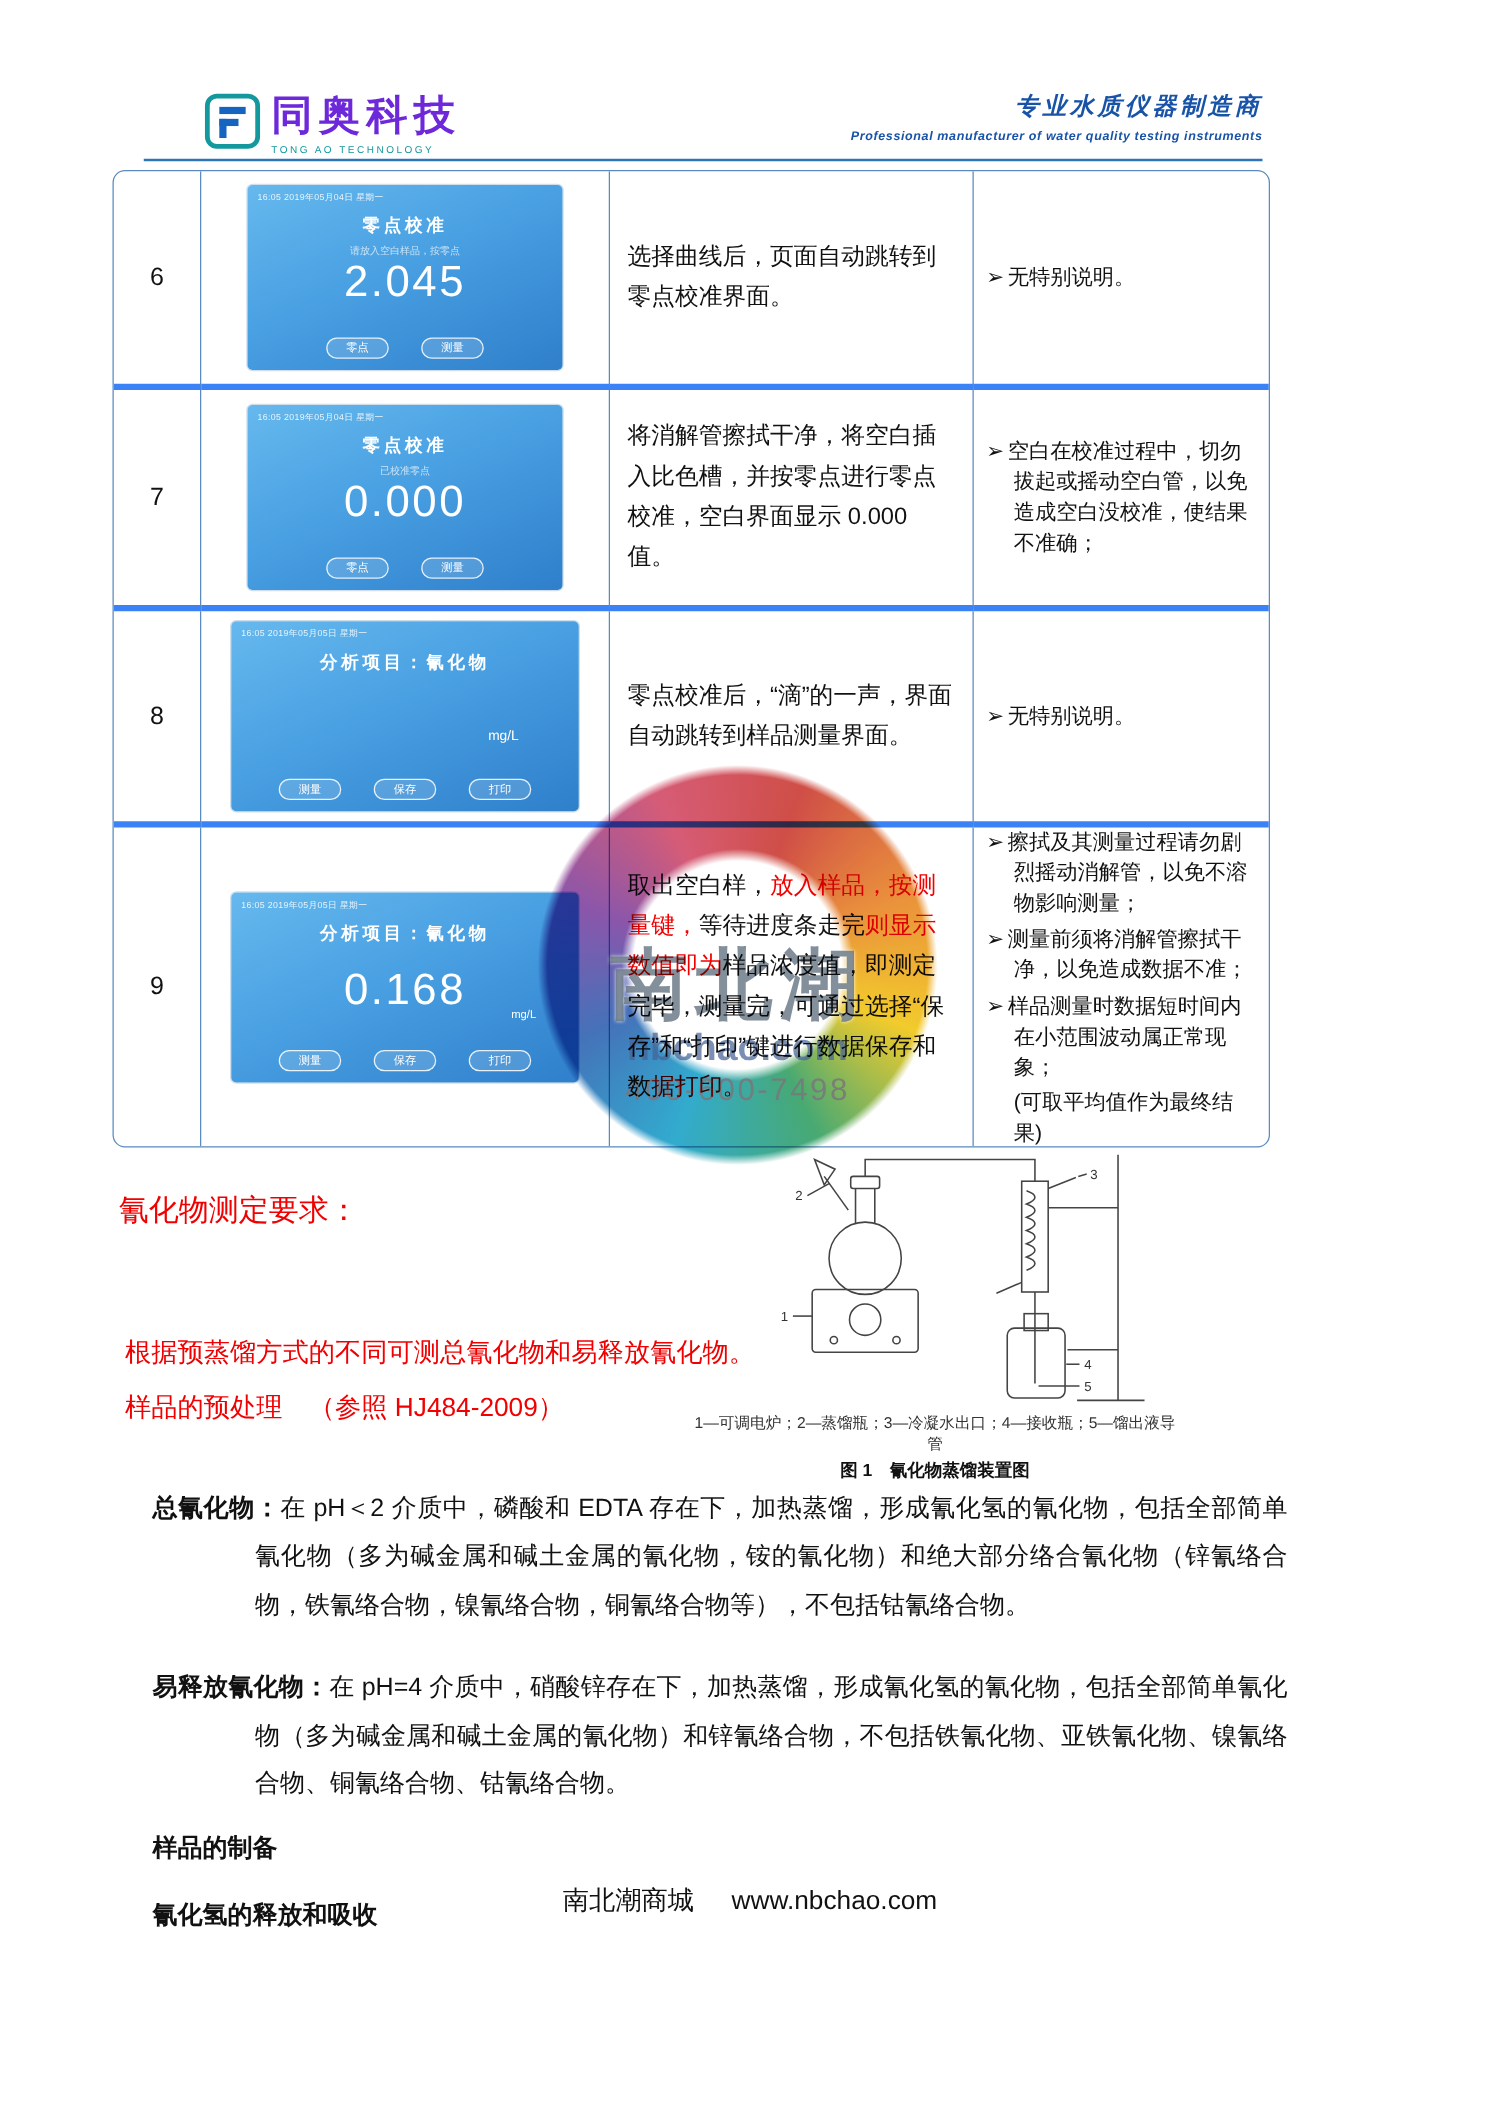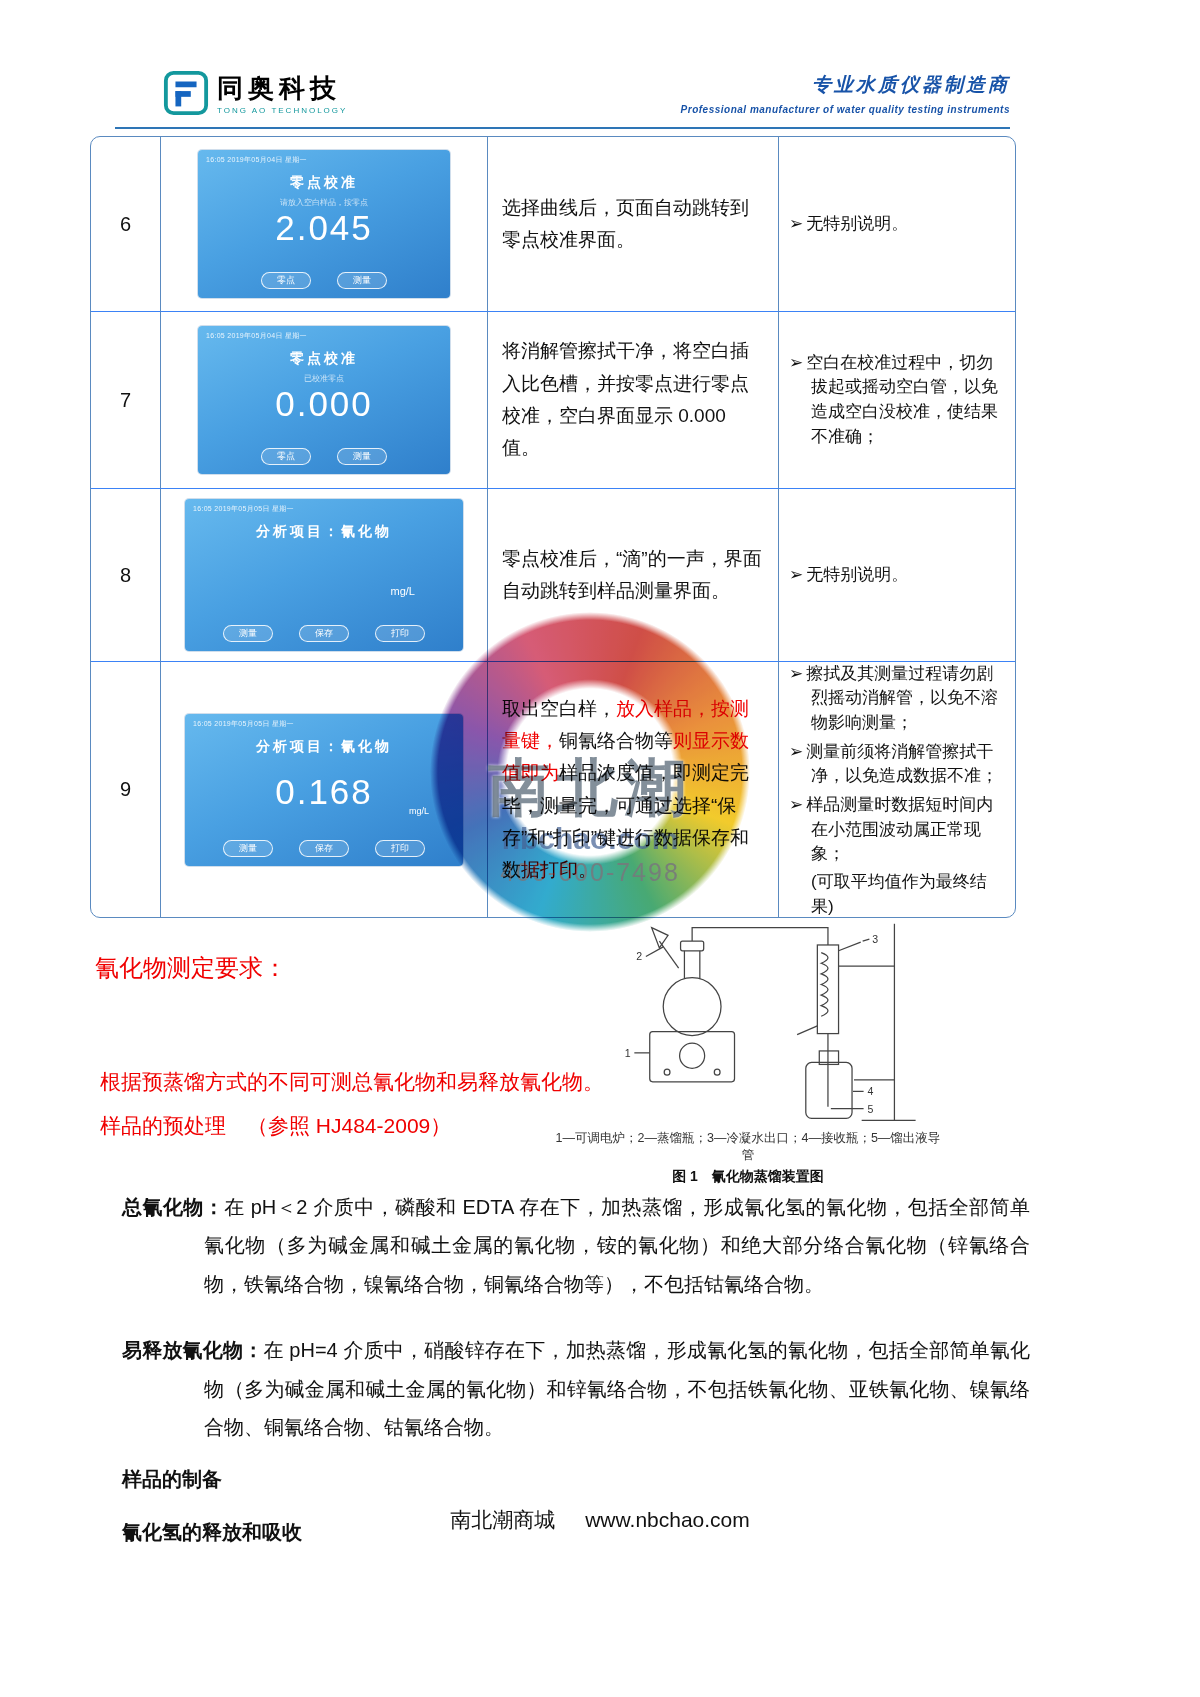--- a/index.html
+++ b/index.html
@@ -6,31 +6,31 @@
   html,body { background:#888; }
   .page {
     position:relative; width:1200px; height:1697px; margin:0 auto;
     background:#ffffff; overflow:hidden;
     font-family:"Liberation Sans","DejaVu Sans",sans-serif; color:#111;
   }
 
   
   .logo { position:absolute; left:163px; top:70px; display:flex; align-items:center; gap:8px; }
   .logo-mark { width:46px; height:46px; }
-  .logo-text .t1 { font-size:26px; font-weight:bold; letter-spacing:5px; color:#000000; }
+  .logo-text .t1 { font-size:33px; font-weight:bold; letter-spacing:5px; color:#6d28d9; }
   .logo-text .t2 { font-size:8px; letter-spacing:2px; color:#13989d; margin-top:0; }
   .tagline { position:absolute; right:190px; top:72px; text-align:right; color:#1853a8; font-style:italic; font-weight:bold; }
   .tagline .cn { font-size:19px; letter-spacing:3px; }
   .tagline .en { font-size:10px; margin-top:6px; letter-spacing:0.5px; }
   .hdr-rule { position:absolute; left:115px; top:127px; width:895px; height:2px; background:#2e75b6; }
 
   
   .ttable { position:absolute; left:90px; top:136px; width:926px; border:1px solid #5a8ac0; border-radius:10px; overflow:hidden; background:#fff; }
   .t-row { display:grid; grid-template-columns:70px 327px 291px 238px; }
-  .t-row > div { border-right:1px solid #5a8ac0; border-bottom:1px solid #3b82f6; }
+  .t-row > div { border-right:1px solid #5a8ac0; border-bottom:5px solid #3b82f6; }
   .t-row > div:last-child { border-right:none; }
   .t-row.last > div { border-bottom:none; }
   .r6 > div { height:175px; } .r7 > div { height:177px; } .r8 > div { height:173px; } .r9 > div { height:255px; }
   .c-num { display:flex; align-items:center; justify-content:center; font-size:20px; }
   .c-shot { display:flex; align-items:center; justify-content:center; }
   .c-desc { display:flex; align-items:center; padding:10px 14px; font-size:19px; line-height:1.7; }
   .c-notes { display:flex; flex-direction:column; justify-content:center; padding:8px 10px; font-size:17px; line-height:1.45; }
   .note-line { padding-left:22px; text-indent:-22px; margin:2px 0; }
   .note-line .bullet { margin-right:3px; }
   .note-plain { padding-left:22px; margin-top:1px; }
@@ -192,21 +192,21 @@
           <div class="scr-unit-side">mg/L</div>
           <div class="scr-btns">
             <span class="scr-btn">测量</span>
             <span class="scr-btn">保存</span>
             <span class="scr-btn">打印</span>
           </div>
         </div>
       </div>
       <div class="c-desc">
         <div>
-          <span>取出空白样，</span><span class="seg-r">放入样品，按测量键，</span><span>铜氰络合物等</span><span class="seg-r">则显示数值即为</span><span>样品浓度值，即测定完毕，测量完，可通过选择“保存”和“打印”键进行数据保存和数</span><span class="seg-r">据打印。</span>
+          <span>取出空白样，</span><span class="seg-r">放入样品，按测量键，</span><span>等待进度条走完</span><span class="seg-r">则显示数值即为</span><span>样品浓度值，即测定完毕，测量完，可通过选择“保存”和“打印”键进行数据保存和数</span><span class="seg-r">据打印。</span>
         </div>
       </div>
       <div class="c-notes">
         <div class="note-line"><span class="bullet">➢</span><span>擦拭及其测量过程请勿剧烈摇动消解管，以免不溶物影响测量；</span></div>
         <div class="note-line"><span class="bullet">➢</span><span>测量前须将消解管擦拭干净，以免造成数据不准；</span></div>
         <div class="note-line"><span class="bullet">➢</span><span>样品测量时数据短时间内在小范围波动属正常现象；</span></div>
         <div class="note-plain">(可取平均值作为最终结果)</div>
       </div>
     </div>
   </div>

